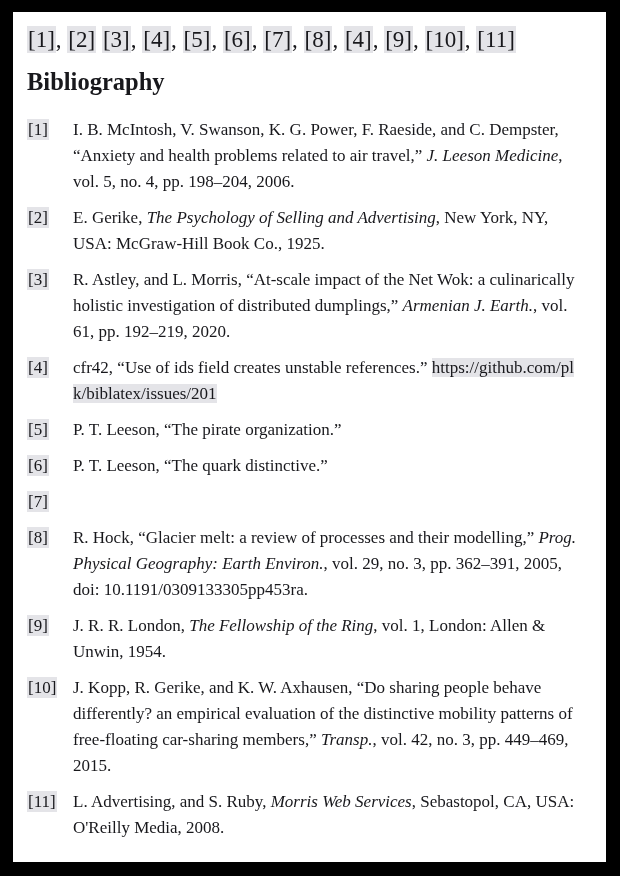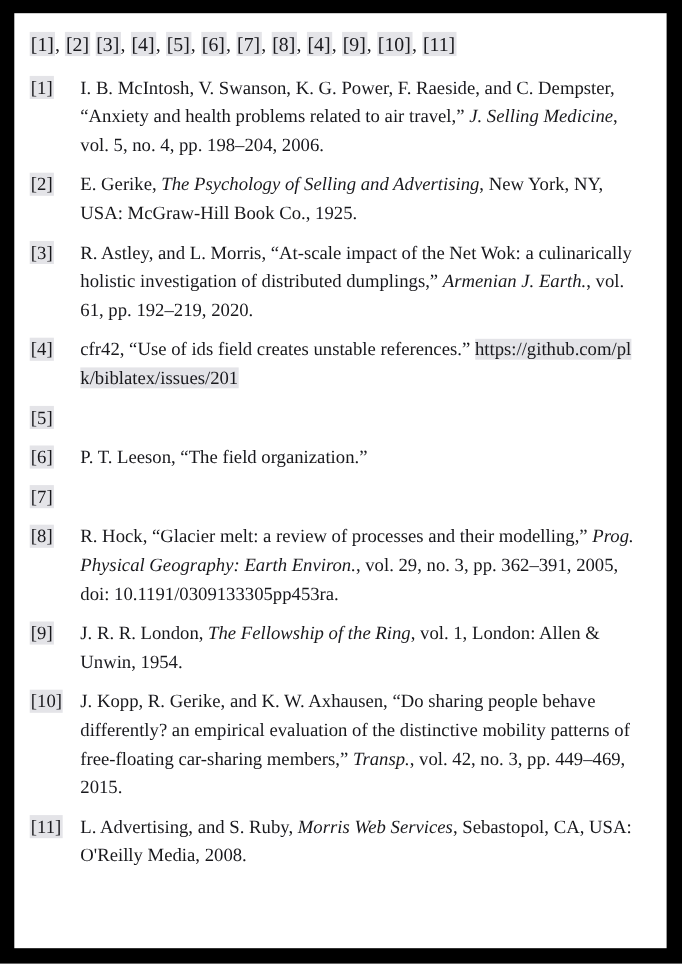--- a/index.html
+++ b/index.html
@@ -20,21 +20,21 @@
     position:absolute;
     left:13px;top:12px;
     width:593px;height:850px;
     background:var(--page);
     color:var(--text);
     padding:15px 20px 0 14px;
     overflow:hidden;
   }
   .citeline{
     margin:0 0 14px 0;
-    font-size:18px;
+    font-size:23px;
     line-height:26px;
     white-space:pre-wrap;
   }
   .cite-link{
     background:var(--highlight);
     color:inherit;
     text-decoration:none;
     padding:1px 1px;
   }
   .heading{
@@ -69,43 +69,45 @@
     color:inherit;
     text-decoration:none;
     word-break:break-all;
   }
 </style>
 </head>
 <body>
 
 <div class="page">
   <p class="citeline" id="citeline"><a class="cite-link">[1]</a><span>, </span><a class="cite-link">[2]</a><span> </span><a class="cite-link">[3]</a><span>, </span><a class="cite-link">[4]</a><span>, </span><a class="cite-link">[5]</a><span>, </span><a class="cite-link">[6]</a><span>, </span><a class="cite-link">[7]</a><span>, </span><a class="cite-link">[8]</a><span>, </span><a class="cite-link">[4]</a><span>, </span><a class="cite-link">[9]</a><span>, </span><a class="cite-link">[10]</a><span>, </span><a class="cite-link">[11]</a></p>
+  <h1 class="heading">Bibliography</h1>
   <div id="entries">
       <div class="entry">
         <span class="entry-label"><span class="label-box">[1]</span></span>
-        <p class="entry-text"><span>I. B. McIntosh, V. Swanson, K. G. Power, F. Raeside, and C. Dempster, “Anxiety and health problems related to air travel,” </span><span class="seg-italic">J. Selling Medicine</span><span>, vol. 5, no. 4, pp. 198–204, 2006.</span></p>
+        <p class="entry-text"><span>I. B. McIntosh, V. Swanson, K. G. Power, F. Raeside, and C. Dempster, “Anxiety and health problems related to air travel,” </span><span class="seg-italic">J. Leeson Medicine</span><span>, vol. 5, no. 4, pp. 198–204, 2006.</span></p>
       </div>
       <div class="entry">
         <span class="entry-label"><span class="label-box">[2]</span></span>
         <p class="entry-text"><span>E. Gerike, </span><span class="seg-italic">The Psychology of Selling and Advertising</span><span>, New York, NY, USA: McGraw-Hill Book Co., 1925.</span></p>
       </div>
       <div class="entry">
         <span class="entry-label"><span class="label-box">[3]</span></span>
         <p class="entry-text"><span>R. Astley, and L. Morris, “At-scale impact of the Net Wok: a culinarically holistic investigation of distributed dumplings,” </span><span class="seg-italic">Armenian J. Earth.</span><span>, vol. 61, pp. 192–219, 2020.</span></p>
       </div>
       <div class="entry">
         <span class="entry-label"><span class="label-box">[4]</span></span>
         <p class="entry-text"><span>cfr42, “Use of ids field creates unstable references.” </span><a class="seg-link">https://github.com/plk/biblatex/issues/201</a></p>
       </div>
       <div class="entry">
         <span class="entry-label"><span class="label-box">[5]</span></span>
+        <p class="entry-text"><span>P. T. Leeson, “The pirate organization.”</span></p>
       </div>
       <div class="entry">
         <span class="entry-label"><span class="label-box">[6]</span></span>
-        <p class="entry-text"><span>P. T. Leeson, “The field organization.”</span></p>
+        <p class="entry-text"><span>P. T. Leeson, “The quark distinctive.”</span></p>
       </div>
       <div class="entry">
         <span class="entry-label"><span class="label-box">[7]</span></span>
       </div>
       <div class="entry">
         <span class="entry-label"><span class="label-box">[8]</span></span>
         <p class="entry-text"><span>R. Hock, “Glacier melt: a review of processes and their modelling,” </span><span class="seg-italic">Prog. Physical Geography: Earth Environ.</span><span>, vol. 29, no. 3, pp. 362–391, 2005, doi: 10.1191/0309133305pp453ra.</span></p>
       </div>
       <div class="entry">
         <span class="entry-label"><span class="label-box">[9]</span></span>

